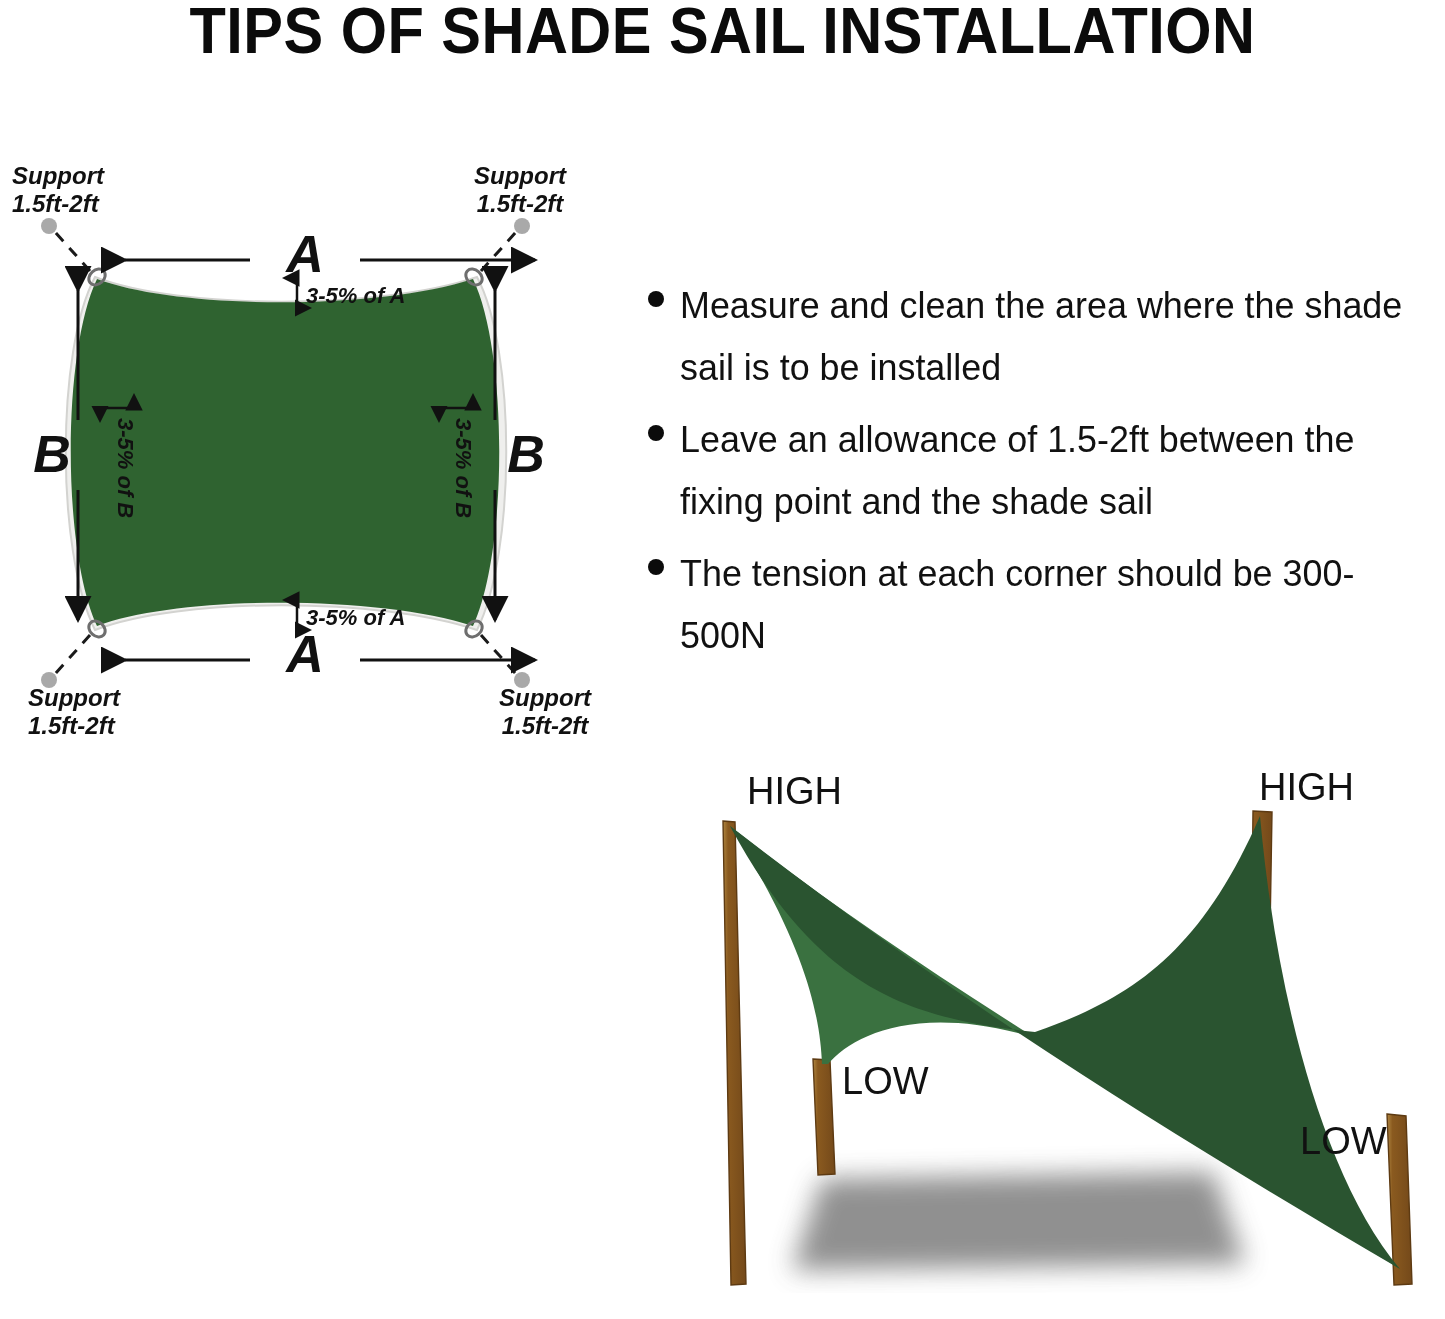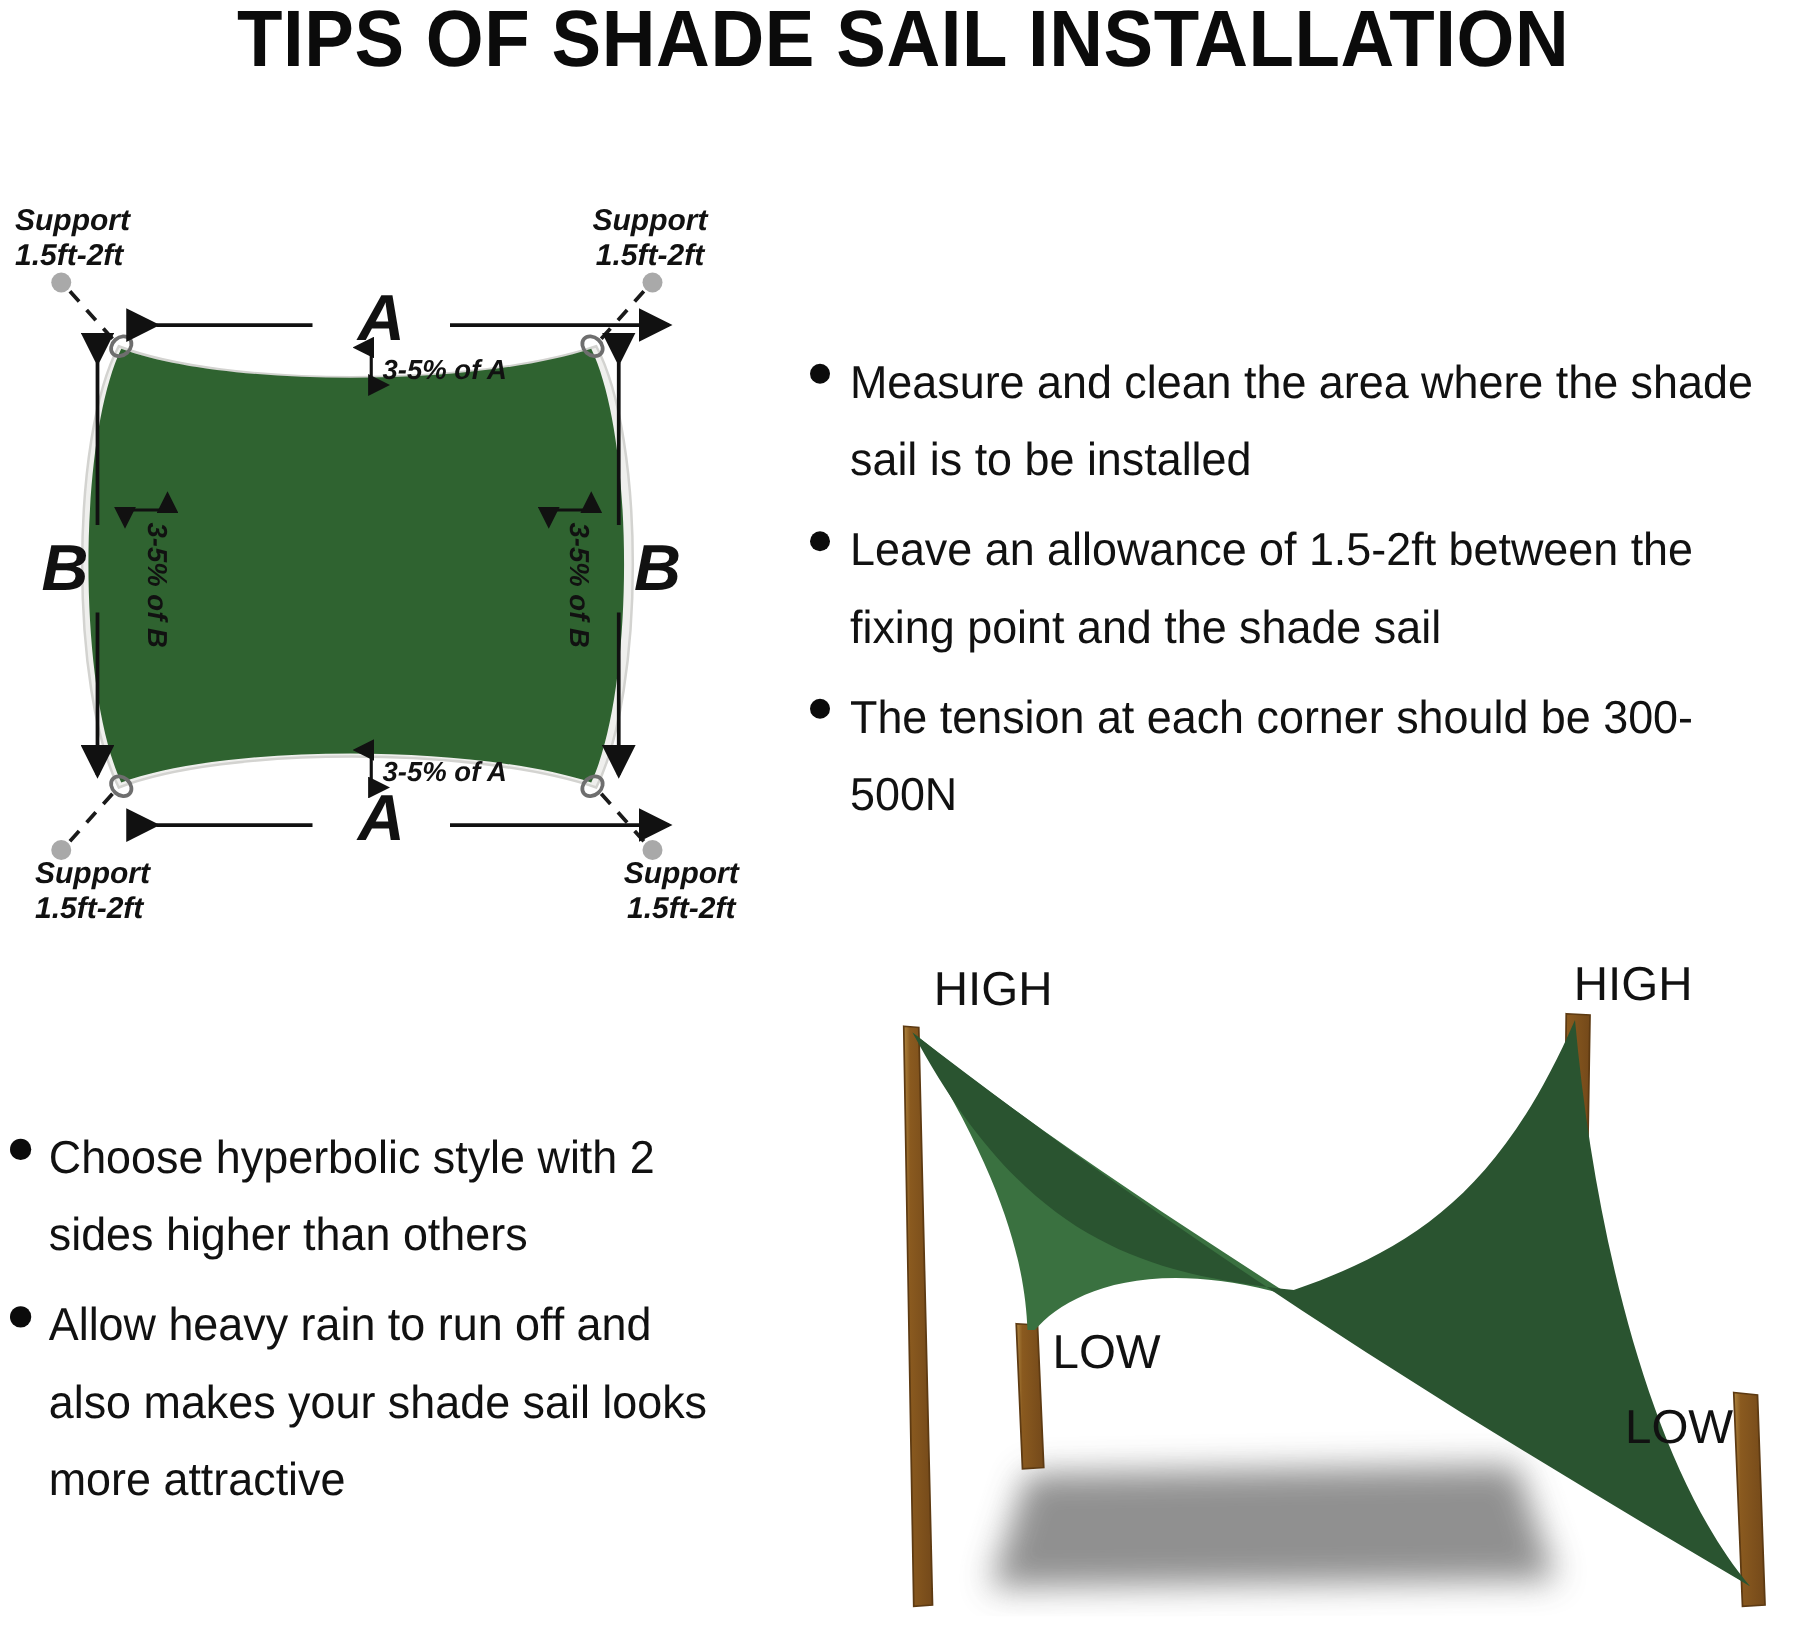--- a/index.html
+++ b/index.html
@@ -237,30 +237,20 @@
     <div class="bullet-row">
       <span class="bullet-dot"></span>
       <span class="bullet-text">Leave an allowance of 1.5-2ft between the fixing point and the shade sail</span>
     </div>
     <div class="bullet-row">
       <span class="bullet-dot"></span>
       <span class="bullet-text">The tension at each corner should be 300-500N</span>
     </div>
   </div>
 
-  <div id="tips-bottom">
-    <div class="bullet-row">
-      <span class="bullet-dot"></span>
-      <span class="bullet-text">Choose hyperbolic style with 2 sides higher than others</span>
-    </div>
-    <div class="bullet-row">
-      <span class="bullet-dot"></span>
-      <span class="bullet-text">Allow heavy rain to run off and also makes your shade sail looks more attractive</span>
-    </div>
-  </div>
 
   <div id="diagram-hyper">
     <svg width="745" height="529" viewBox="0 0 745 529" xmlns="http://www.w3.org/2000/svg">
       <defs>
         <linearGradient id="woodGrad" x1="0" y1="0" x2="1" y2="0">
           <stop offset="0%" stop-color="#b08640"></stop>
           <stop offset="22%" stop-color="#8a5a1f"></stop>
           <stop offset="100%" stop-color="#74491a"></stop>
         </linearGradient>
         <filter id="softShadow" x="-30%" y="-60%" width="160%" height="250%">

